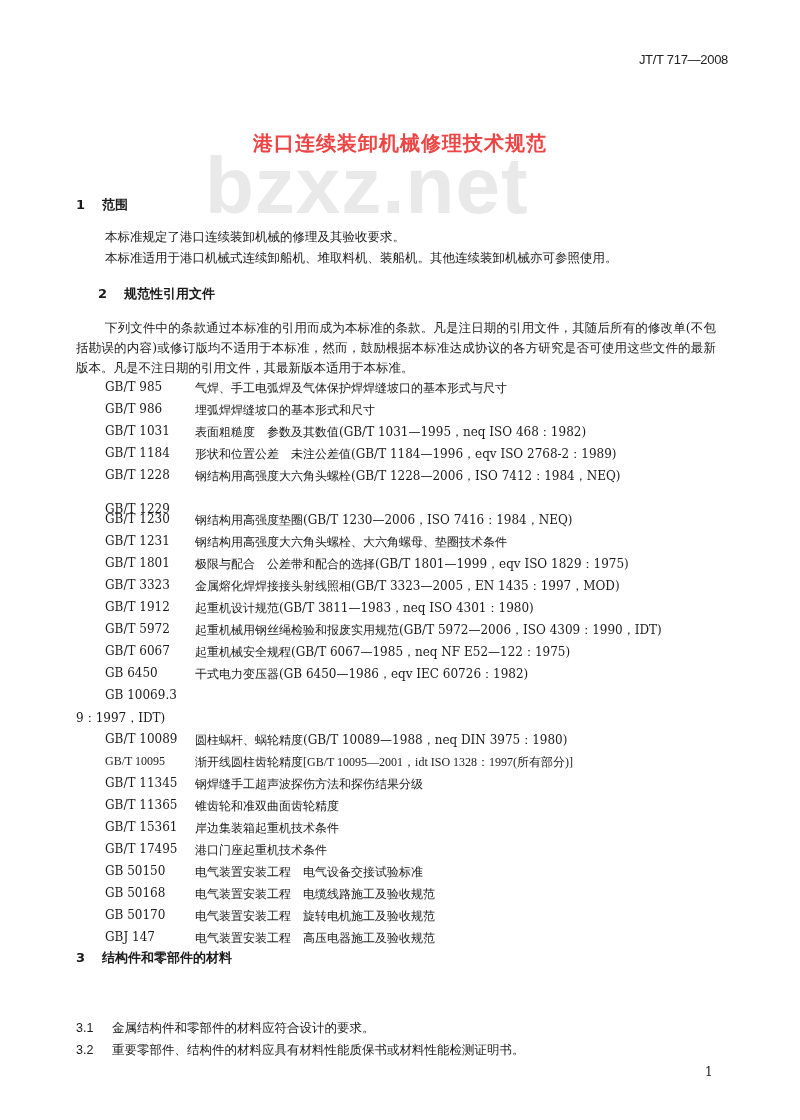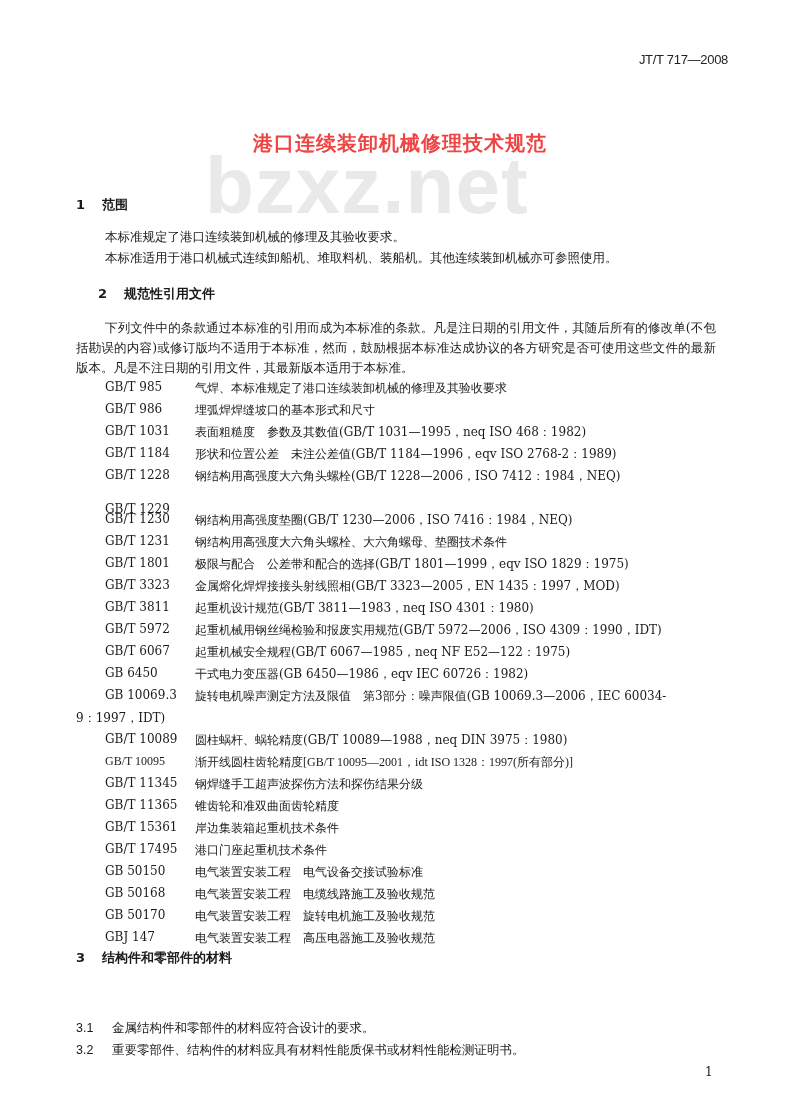--- a/index.html
+++ b/index.html
@@ -74,21 +74,21 @@
   <div class="para" style="top:250px;">本标准适用于港口机械式连续卸船机、堆取料机、装船机。其他连续装卸机械亦可参照使用。</div>
 
   <div class="h1" style="top:285px;margin-left:22px;">
     <span class="num">2</span><span>规范性引用文件</span>
   </div>
   <div class="intro" style="top:318px;">下列文件中的条款通过本标准的引用而成为本标准的条款。凡是注日期的引用文件，其随后所有的修改单(不包括勘误的内容)或修订版均不适用于本标准，然而，鼓励根据本标准达成协议的各方研究是否可使用这些文件的最新版本。凡是不注日期的引用文件，其最新版本适用于本标准。</div>
 
   <div class="refs">
     <div class="ref-row" style="top:0px;">
         <span class="ref-code">GB/T 985</span>
-        <span class="ref-title">气焊、本标准规定了港口连续装卸机械的修理及其验收要求</span>
+        <span class="ref-title">气焊、手工电弧焊及气体保护焊焊缝坡口的基本形式与尺寸</span>
       </div>
     <div class="ref-row" style="top:22px;">
         <span class="ref-code">GB/T 986</span>
         <span class="ref-title">埋弧焊焊缝坡口的基本形式和尺寸</span>
       </div>
     <div class="ref-row" style="top:44px;">
         <span class="ref-code">GB/T 1031</span>
         <span class="ref-title">表面粗糙度　参数及其数值(GB/T 1031—1995，neq ISO 468：1982)</span>
       </div>
     <div class="ref-row" style="top:66px;">
@@ -112,38 +112,37 @@
       </div>
     <div class="ref-row" style="top:176px;">
         <span class="ref-code">GB/T 1801</span>
         <span class="ref-title">极限与配合　公差带和配合的选择(GB/T 1801—1999，eqv ISO 1829：1975)</span>
       </div>
     <div class="ref-row" style="top:198px;">
         <span class="ref-code">GB/T 3323</span>
         <span class="ref-title">金属熔化焊焊接接头射线照相(GB/T 3323—2005，EN 1435：1997，MOD)</span>
       </div>
     <div class="ref-row" style="top:220px;">
-        <span class="ref-code">GB/T 3811</span>
+        <span class="ref-code">GB/T 1912</span>
         <span class="ref-title">起重机设计规范(GB/T 3811—1983，neq ISO 4301：1980)</span>
       </div>
     <div class="ref-row" style="top:242px;">
         <span class="ref-code">GB/T 5972</span>
         <span class="ref-title">起重机械用钢丝绳检验和报废实用规范(GB/T 5972—2006，ISO 4309：1990，IDT)</span>
       </div>
     <div class="ref-row" style="top:264px;">
         <span class="ref-code">GB/T 6067</span>
         <span class="ref-title">起重机械安全规程(GB/T 6067—1985，neq NF E52—122：1975)</span>
       </div>
     <div class="ref-row" style="top:286px;">
         <span class="ref-code">GB 6450</span>
         <span class="ref-title">干式电力变压器(GB 6450—1986，eqv IEC 60726：1982)</span>
       </div>
     <div class="ref-row" style="top:308px;">
         <span class="ref-code">GB 10069.3</span>
-        <span class="ref-title">旋转电机噪声测定方法及限值　第3部分：噪声限值(GB 10069.3—2006，IEC 60034-</span>
       </div>
     <div class="ref-row" style="top:330px;">
         <span class="ref-wrap">9：1997，IDT)</span>
       </div>
     <div class="ref-row" style="top:352px;">
         <span class="ref-code">GB/T 10089</span>
         <span class="ref-title">圆柱蜗杆、蜗轮精度(GB/T 10089—1988，neq DIN 3975：1980)</span>
       </div>
     <div class="ref-row" style="top:374px;font-family:Liberation Serif, serif;">
         <span class="ref-code">GB/T 10095</span>

